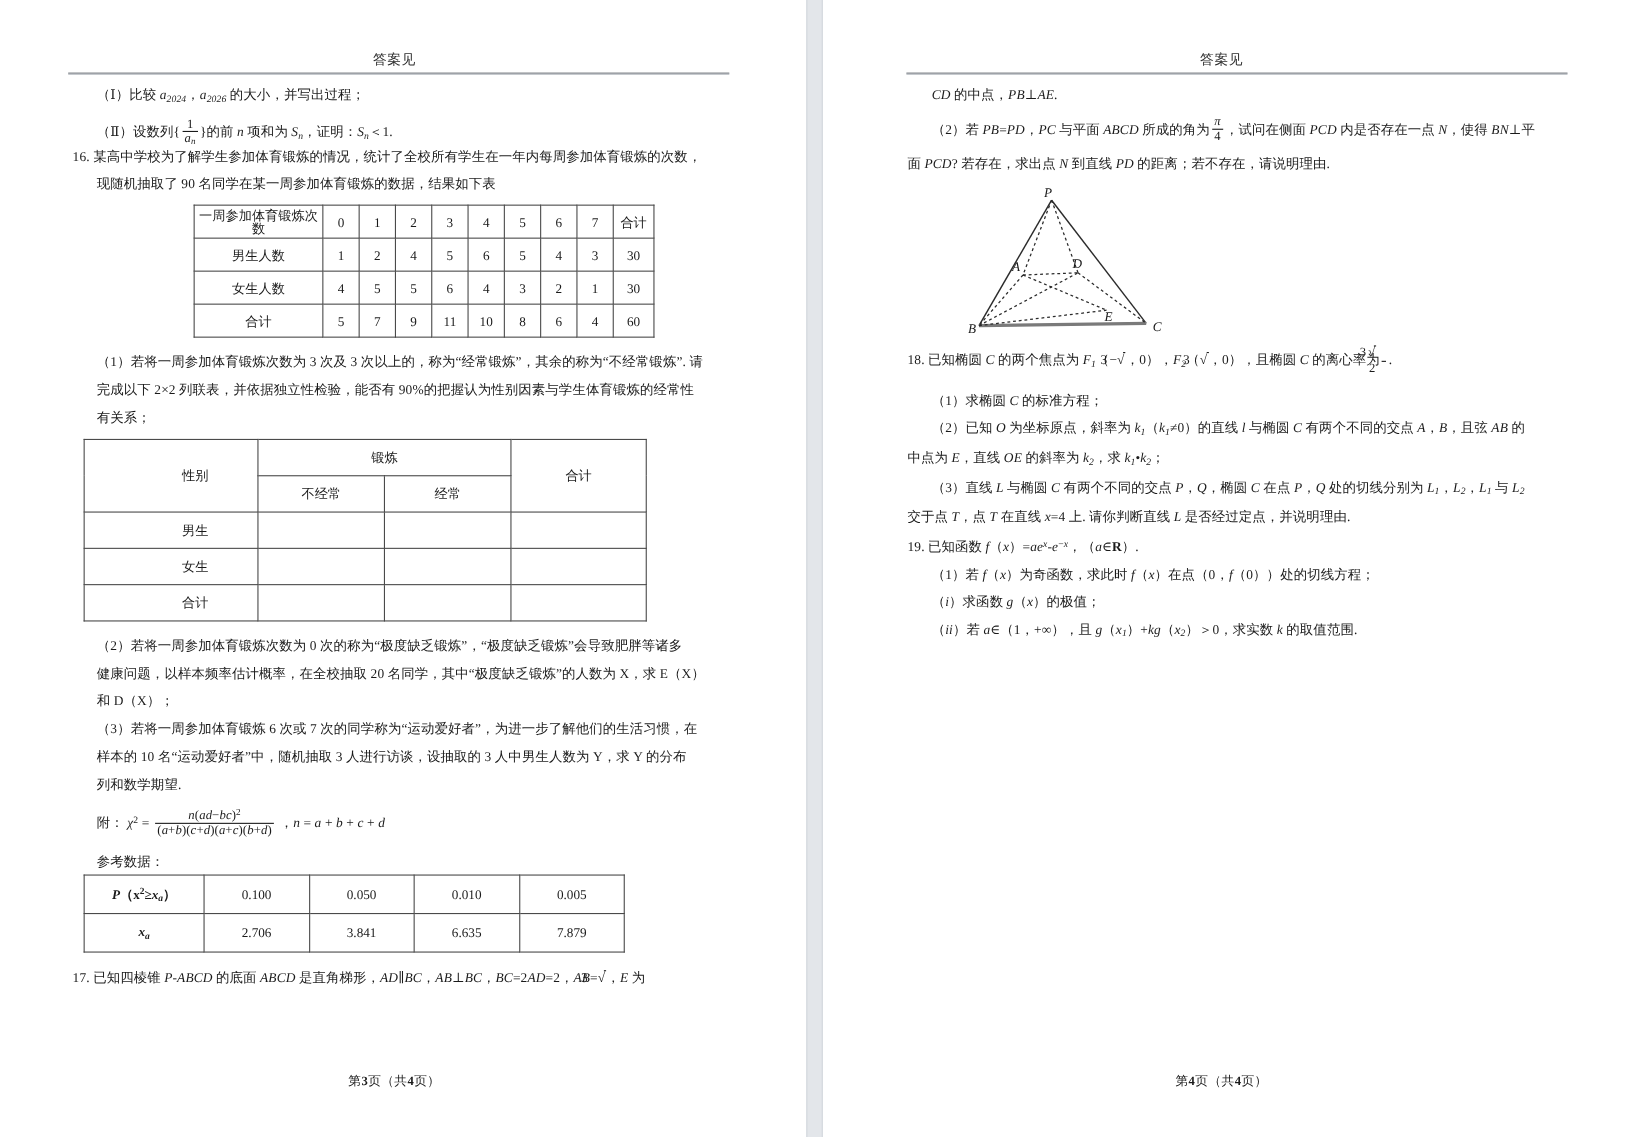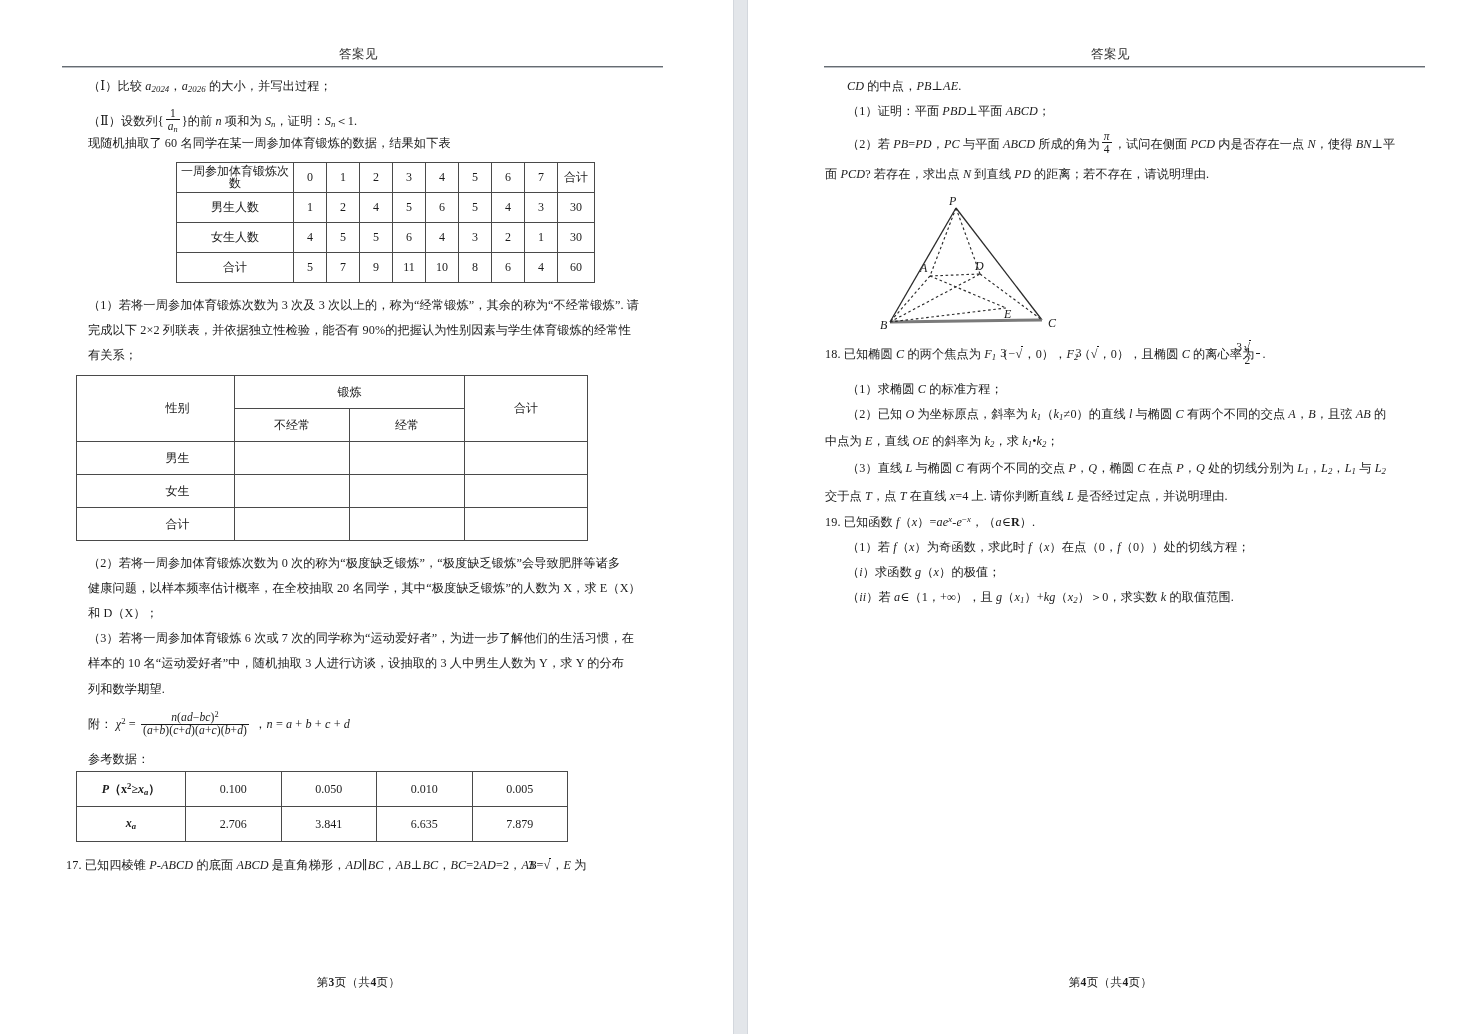--- a/index.html
+++ b/index.html
@@ -156,21 +156,25 @@
     <div class="body-col">
 
       <div class="ln ind1">
         （Ⅰ）比较 <i>a</i><sub>2024</sub>，<i>a</i><sub>2026</sub> 的大小，并写出过程；
       </div>
 
       <div class="ln ind1" style="margin-bottom:2px">
         （Ⅱ）设数列{<span class="frac"><span class="num">1</span><span class="den"><i>a</i><sub style="vertical-align:-0.22em">n</sub></span></span>}的前 <i>n</i> 项和为 <i>S</i><sub>n</sub>，证明：<i>S</i><sub>n</sub>＜1.
       </div>
 
-      <div class="ln ind2">现随机抽取了 60 名同学在某一周参加体育锻炼的数据，结果如下表</div>
+      <div class="ln hang">
+        <span>16.</span>
+        <span>某高中学校为了解学生参加体育锻炼的情况，统计了全校所有学生在一年内每周参加体育锻炼的次数，</span>
+      </div>
+      <div class="ln ind2">现随机抽取了 90 名同学在某一周参加体育锻炼的数据，结果如下表</div>
 
       <table class="doc" id="tbl-freq">
         <tbody>
             <tr>
           <td class="lbl">一周参加体育锻炼次数</td>
           <td class="num">0</td>
           <td class="num">1</td>
           <td class="num">2</td>
           <td class="num">3</td>
           <td class="num">4</td>
@@ -311,23 +315,20 @@
 <div class="sheet" id="page-right">
   <div class="page-inner">
 
     <div class="hdr">答案见</div>
     <div class="hdr-rule"></div>
 
     <div class="body-col">
 
       <div class="ln ind1">
         <i>CD</i> 的中点，<i>PB</i>⊥<i>AE</i>.
-      </div>
-      <div class="ln ind2">
-        （1）证明：平面 <i>PBD</i>⊥平面 <i>ABCD</i>；
       </div>
       <div class="ln ind2">
         （2）若 <i>PB</i>=<i>PD</i>，<i>PC</i> 与平面 <i>ABCD</i> 所成的角为<span class="frac"><span class="num"><i>π</i></span><span class="den">4</span></span>，试问在侧面 <i>PCD</i> 内是否存在一点 <i>N</i>，使得 <i>BN</i>⊥平
       </div>
       <div class="ln">
         面 <i>PCD</i>? 若存在，求出点 <i>N</i> 到直线 <i>PD</i> 的距离；若不存在，请说明理由.
       </div>
 
       <div class="fig">
         <svg width="240" height="140" viewBox="0 0 240 140" style="position:absolute;left:55px;top:0;">

